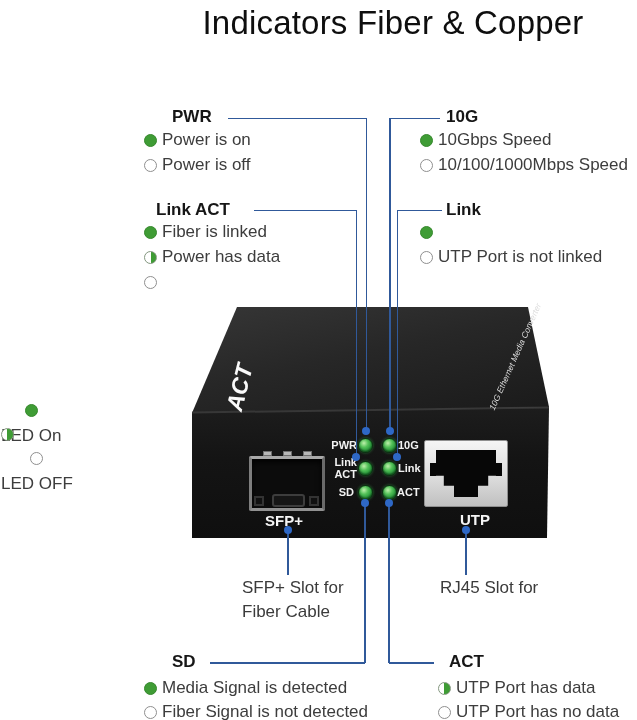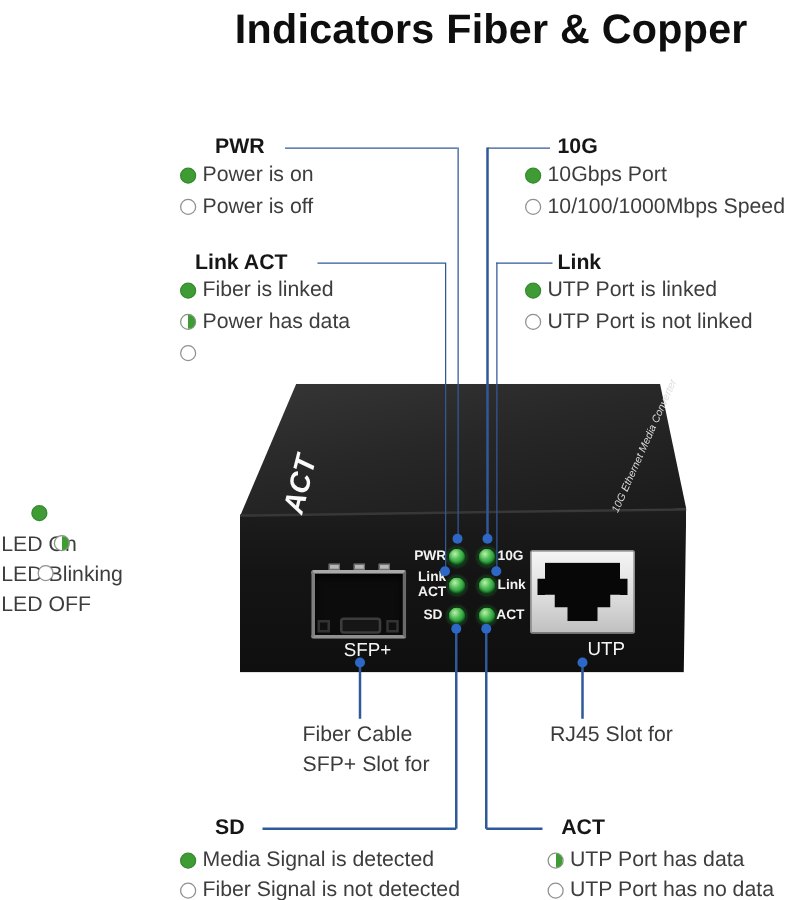--- a/index.html
+++ b/index.html
@@ -1,19 +1,19 @@
 <!DOCTYPE html>
 <html><head>
 <meta charset="utf-8">
 <style>
   html,body{margin:0;padding:0;background:#fff;}
   .stage{position:relative;width:637px;height:720px;background:#fff;overflow:hidden;
          font-family:"Liberation Sans","DejaVu Sans",sans-serif;}
   .title{position:absolute;left:393px;top:4px;transform:translateX(-50%);white-space:nowrap;
-         font-size:33px;font-weight:700;color:#0e0e0e;letter-spacing:.2px;}
+         font-size:33px;font-weight:400;color:#0e0e0e;letter-spacing:.2px;}
   .hdr{position:absolute;font-size:17px;font-weight:700;color:#161616;line-height:20px;white-space:nowrap;z-index:4;}
   .lrow{position:absolute;display:flex;align-items:center;gap:5px;height:20px;z-index:4;white-space:nowrap;}
   .lrow.tight{gap:9px;flex-direction:column;}
   .lbl{font-size:17px;color:#3d3d3d;}
   .c{width:13px;height:13px;border-radius:50%;box-sizing:border-box;flex:none;}
   .c-on{background:#3f9c35;border:1px solid #37892e;}
   .c-off{background:#fff;border:1.5px solid #8f8f8f;}
   .c-blink{background:linear-gradient(90deg,#fff 0 50%,#3f9c35 50% 100%);border:1.5px solid #84977f;}
   .hline{position:absolute;height:1.5px;background:#30599a;z-index:5;}
   .vline{position:absolute;width:1.5px;background:#30599a;z-index:5;}
@@ -42,21 +42,21 @@
   .sfp-tab{position:absolute;width:9px;height:5px;background:#b7b7b7;border:1px solid #6f6f6f;box-sizing:border-box;z-index:2;}
   .sfp-bail{position:absolute;left:272px;top:494px;width:33px;height:13px;box-sizing:border-box;z-index:3;
        background:#161616;border:2px solid #3d3d3d;border-radius:3px;}
   .sfp-bracket{position:absolute;width:10px;height:10px;box-sizing:border-box;z-index:3;
        background:#101010;border:2px solid #333;}
   .rj45-outer{position:absolute;left:424px;top:440px;width:84px;height:67px;box-sizing:border-box;z-index:2;
        background:linear-gradient(180deg,#f5f5f5,#dadada 60%,#c0c0c0);border:1px solid #8f8f8f;border-radius:2px;}
   .rj45-jack{position:absolute;left:436px;top:450px;width:60px;height:47px;background:#070707;z-index:3;
        clip-path:polygon(0 0,100% 0,100% 55%,87% 55%,87% 76%,70% 76%,70% 100%,30% 100%,30% 76%,13% 76%,13% 55%,0 55%);}
   .rj45-nub{position:absolute;width:6px;height:13px;background:#070707;z-index:3;}
-  .port-lbl{position:absolute;color:#f5f5f5;font-size:15px;font-weight:400;z-index:3;text-align:right;white-space:nowrap;}
+  .port-lbl{position:absolute;color:#f5f5f5;font-size:15px;font-weight:700;z-index:3;text-align:left;white-space:nowrap;}
   .caption{position:absolute;font-size:17px;color:#3b3b3b;line-height:24px;z-index:4;white-space:nowrap;}
 </style>
 </head>
 <body>
 
 <div class="stage">
 
   <div class="title">Indicators Fiber &amp; Copper</div>
 
   <div>
@@ -68,21 +68,21 @@
     <div class="lrow" style="left:144px;top:155px">
       <span class="c c-off"></span>
       <span class="lbl">Power is off</span>
     </div>
   </div>
 
   <div>
     <div class="hdr" style="left:446px;top:107px">10G</div>
     <div class="lrow" style="left:420px;top:130px">
       <span class="c c-on"></span>
-      <span class="lbl">10Gbps Port</span>
+      <span class="lbl">10Gbps Speed</span>
     </div>
     <div class="lrow" style="left:420px;top:155px">
       <span class="c c-off"></span>
       <span class="lbl">10/100/1000Mbps Speed</span>
     </div>
   </div>
 
   <div>
     <div class="hdr" style="left:156px;top:200px">Link ACT</div>
     <div class="lrow" style="left:144px;top:222px">
@@ -95,36 +95,34 @@
     </div>
     <div class="lrow" style="left:144px;top:272px">
       <span class="c c-off"></span>
     </div>
   </div>
 
   <div>
     <div class="hdr" style="left:446px;top:200px">Link</div>
     <div class="lrow" style="left:420px;top:222px">
       <span class="c c-on"></span>
-      <span class="lbl">UTP Port is linked</span>
     </div>
     <div class="lrow" style="left:420px;top:247px">
       <span class="c c-off"></span>
       <span class="lbl">UTP Port is not linked</span>
     </div>
   </div>
 
   <div>
     <div class="lrow tight" style="left:1px;top:404px">
       <span class="c c-on"></span>
       <span class="lbl">LED On</span>
     </div>
     <div class="lrow tight" style="left:1px;top:428px">
       <span class="c c-blink"></span>
-      <span class="lbl">LED Blinking</span>
     </div>
     <div class="lrow tight" style="left:1px;top:452px">
       <span class="c c-off"></span>
       <span class="lbl">LED OFF</span>
     </div>
   </div>
 
   <div>
     <div class="hdr" style="left:172px;top:652px">SD</div>
     <div class="lrow" style="left:144px;top:678px">
@@ -212,20 +210,20 @@
     <div class="led" style="left:382px;top:485px"></div>
 
     <div class="rj45-outer"></div>
     <div class="rj45-jack"></div>
     <div class="rj45-nub" style="left:430px;top:463px"></div>
     <div class="rj45-nub" style="left:496px;top:463px"></div>
     <div class="port-lbl" style="left:460px;top:511px;width:40px">UTP</div>
   </div>
 
   <div class="caption" style="left:242px;top:576px">
+    <div>SFP+ Slot for</div>
     <div>Fiber Cable</div>
-    <div>SFP+ Slot for</div>
   </div>
   <div class="caption" style="left:440px;top:576px">
     <div>RJ45 Slot for</div>
   </div>
 
 </div>
 
 </body></html>

